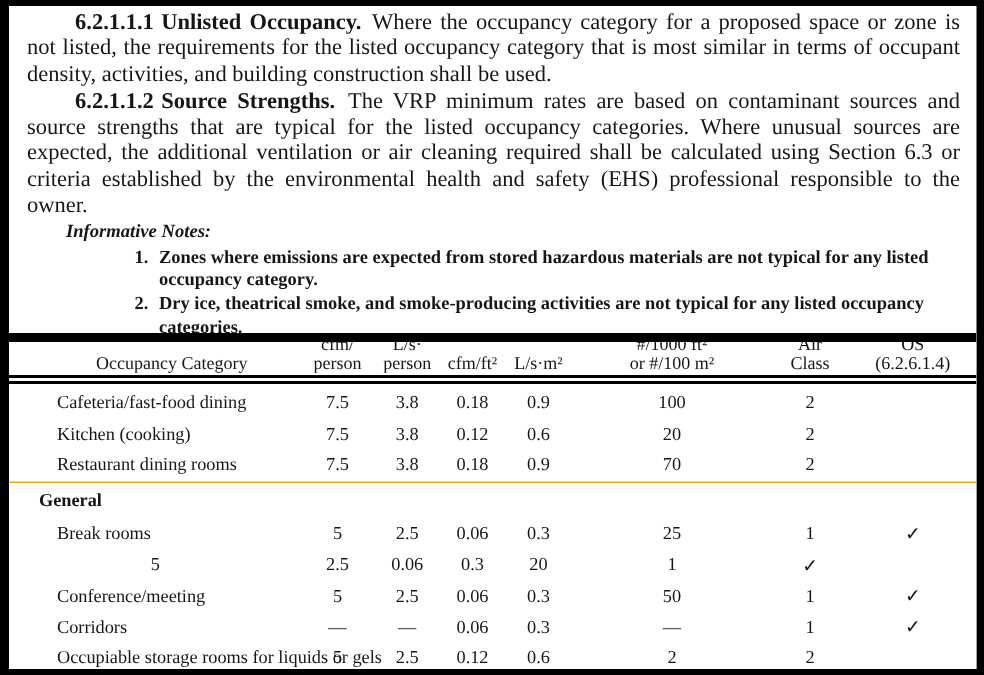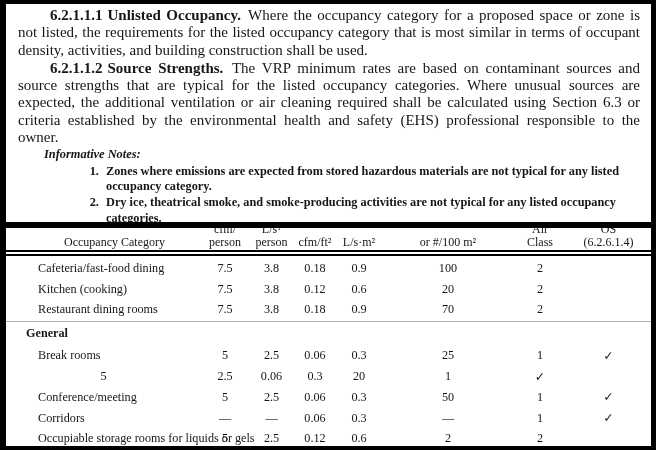--- a/index.html
+++ b/index.html
@@ -79,20 +79,21 @@
           </div>
           <div class="hcell">
             <div class="hl1"></div>
             <div class="hl2">cfm/ft²</div>
           </div>
           <div class="hcell">
             <div class="hl1"></div>
             <div class="hl2">L/s·m²</div>
           </div>
           <div class="hcell">
+            <div class="hl1">#/1000 ft²</div>
             <div class="hl2">or #/100 m²</div>
           </div>
           <div class="hcell">
             <div class="hl1">Air</div>
             <div class="hl2">Class</div>
           </div>
           <div class="hcell">
             <div class="hl1">OS</div>
             <div class="hl2">(6.2.6.1.4)</div>
           </div>

